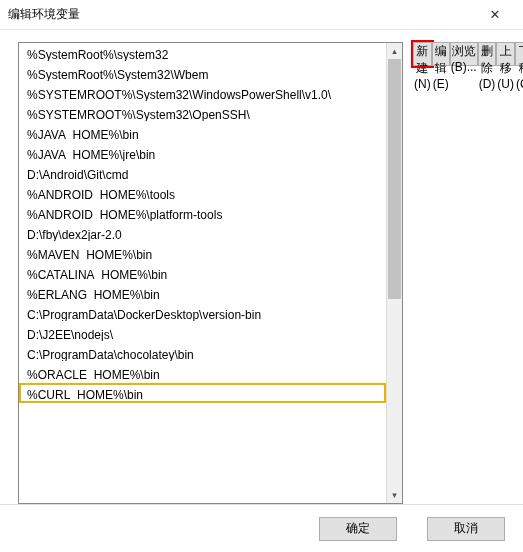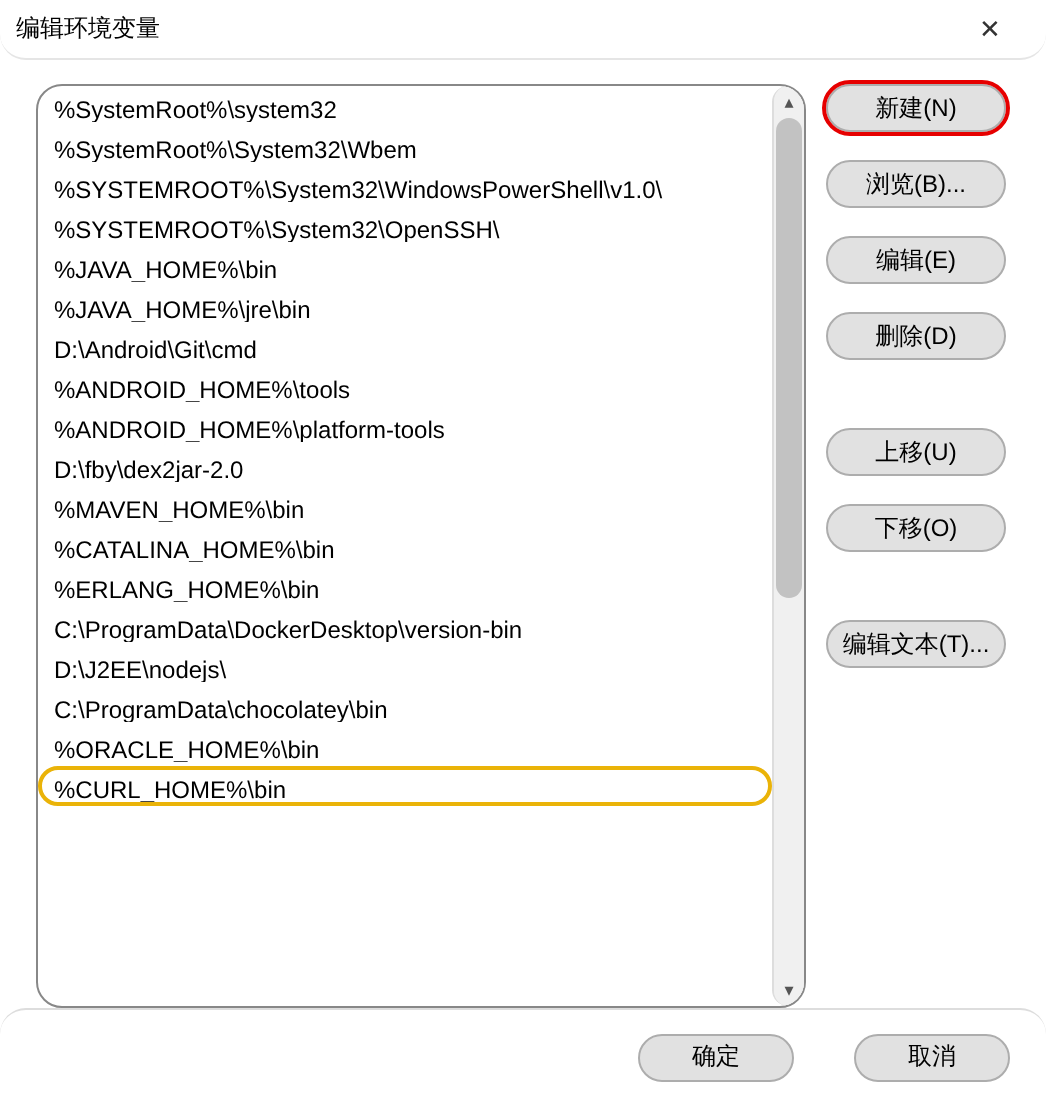--- a/index.html
+++ b/index.html
@@ -1,15 +1,15 @@
 <!DOCTYPE html>
 <html><head>
 <meta charset="utf-8">
 <style>
-* { margin: 0; padding: 0; box-sizing: border-box; border-radius: 13px; }
+* { margin: 0; padding: 0; box-sizing: border-box; }
 body {
   font-family: "Microsoft YaHei", "Segoe UI", Tahoma, sans-serif;
   font-size: 12px;
   background: #fff;
   width: 523px;
   height: 552px;
   overflow: hidden;
 }
 .titlebar {
   height: 30px;
@@ -85,21 +85,21 @@
   top: 16px;
   left: 1px;
   right: 1px;
   height: 240px;
   background: #c2c2c2;
 }
 .buttons-col {
   width: 90px;
   margin-left: 10px;
   display: flex;
-  flex-direction: column;
+  flex-direction: row;
 }
 .side-btn {
   height: 24px;
   border: 1px solid #adadad;
   background: #e1e1e1;
   font-size: 12px;
   color: #000;
   margin-bottom: 14px;
   cursor: default;
   font-family: inherit;
@@ -163,22 +163,22 @@
       </div>
     <div class="scrollbar">
       <div class="scroll-arrow">▴</div>
       <div class="scroll-thumb"></div>
       <div class="scroll-arrow" style="position:absolute;bottom:0;">▾</div>
     </div>
   </div>
 
   <div class="buttons-col">
     <button class="side-btn highlight">新建(N)</button>
+    <button class="side-btn">编辑(E)</button>
     <button class="side-btn">浏览(B)...</button>
-    <button class="side-btn">编辑(E)</button>
     <button class="side-btn">删除(D)</button>
     <div class="gap-large"></div>
     <button class="side-btn">上移(U)</button>
     <button class="side-btn">下移(O)</button>
     <div class="gap-large"></div>
     <button class="side-btn">编辑文本(T)...</button>
   </div>
 </div>
 
 <div class="footer">

